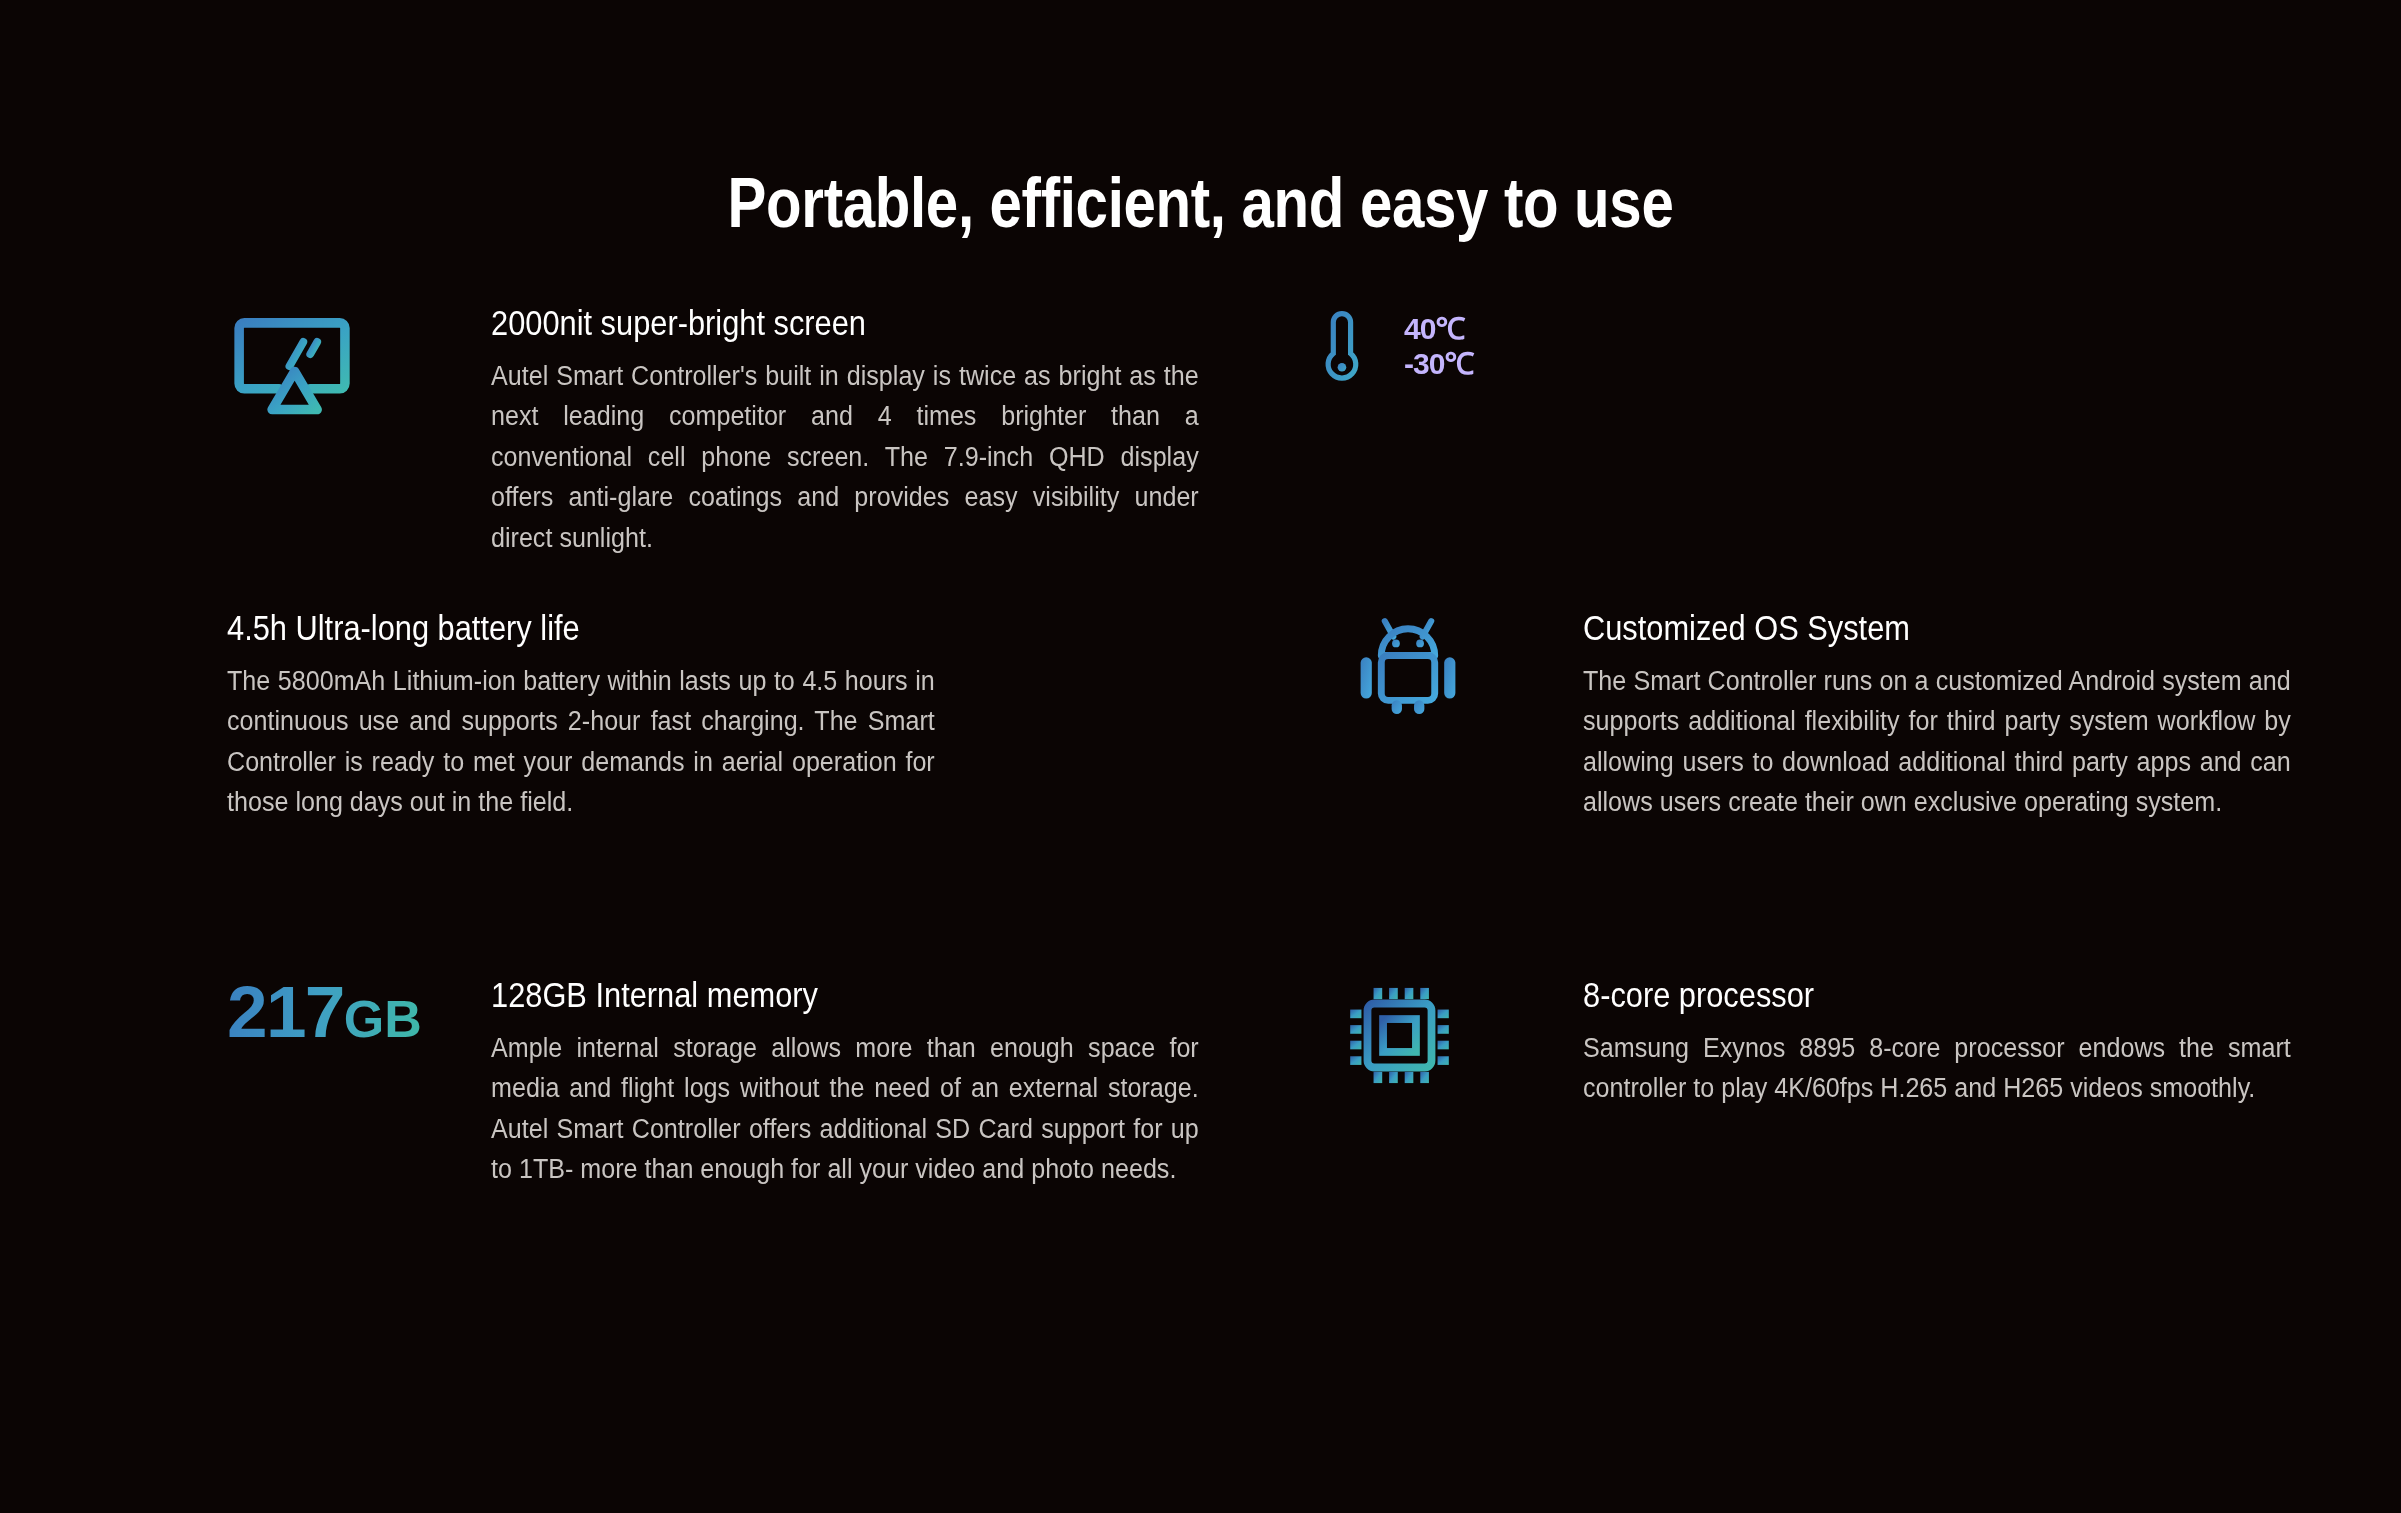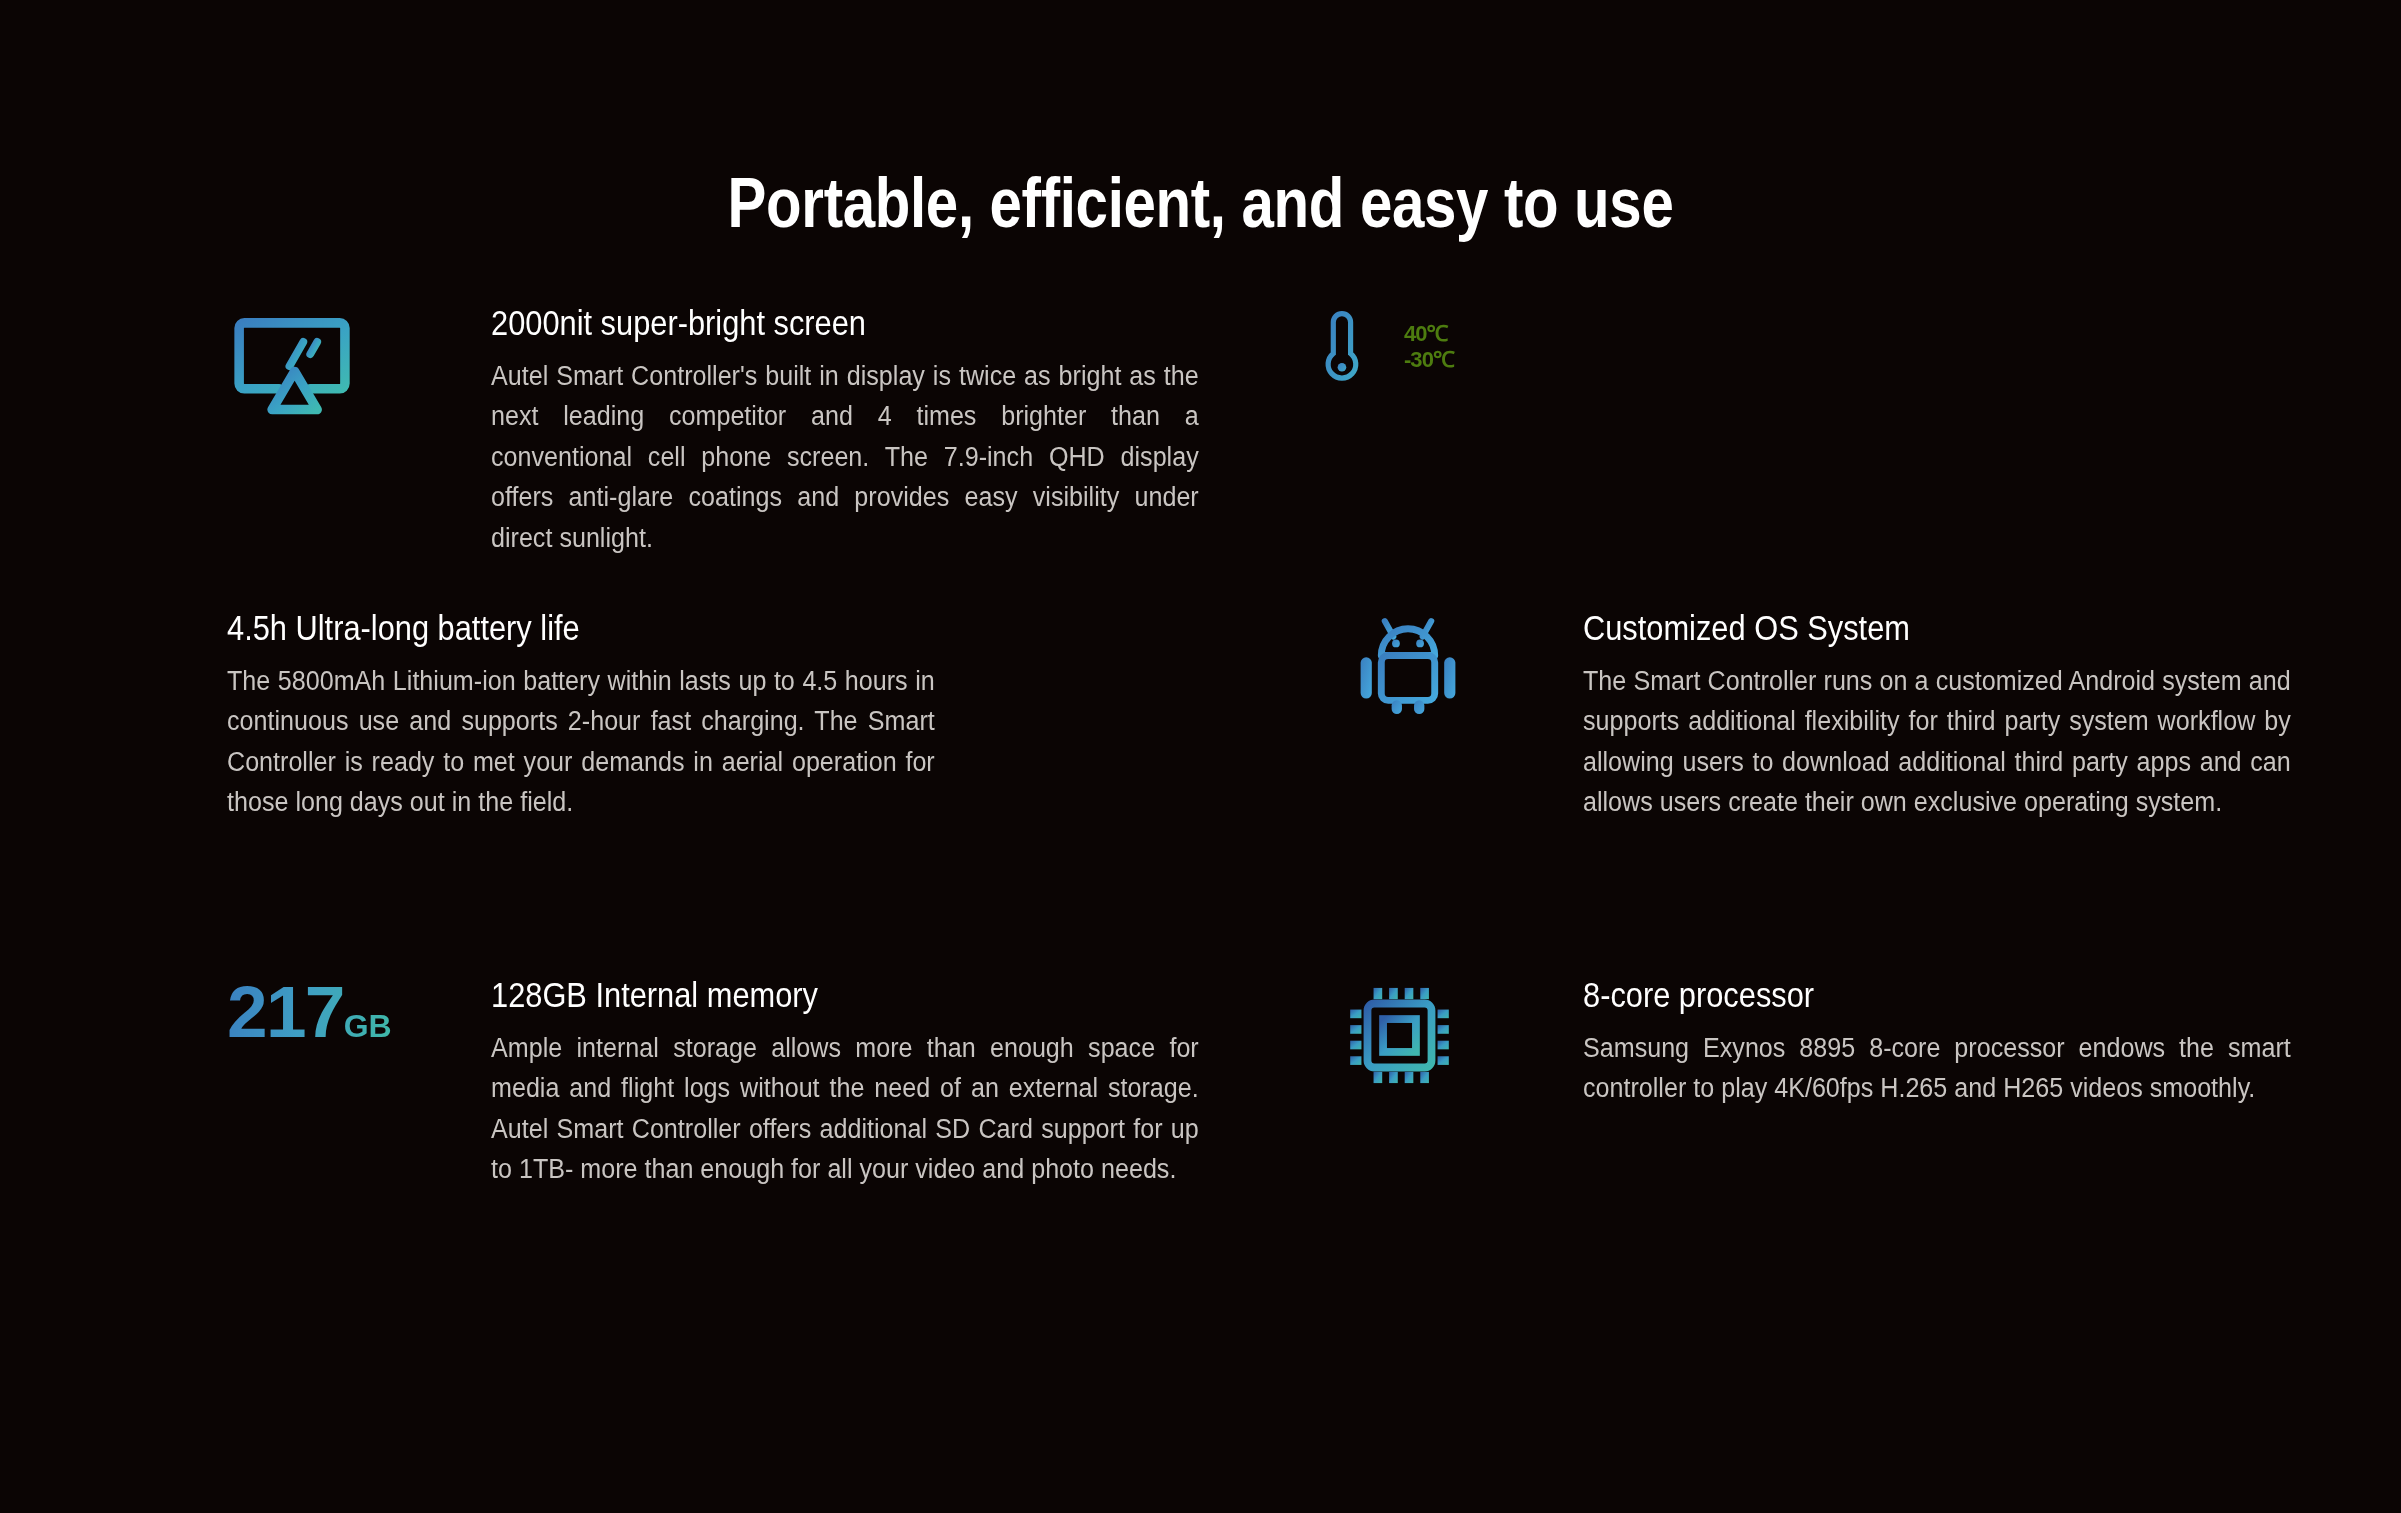--- a/index.html
+++ b/index.html
@@ -111,36 +111,36 @@
     line-height: 1;
     letter-spacing: -1.7px;
     background: linear-gradient(100deg, #3a7fc0 0%, #3f9ec4 45%, #3fb9a8 100%);
     -webkit-background-clip: text;
     background-clip: text;
     color: transparent;
     display: inline-block;
     margin-top: -5.2px;
   }
   .big-number .unit {
-    font-size: 32px;
+    font-size: 52px;
     letter-spacing: 0px;
   }
 
   .temp-icon-wrap {
     display: flex;
     align-items: center;
     gap: 5.2px;
     margin-top: -3.5px;
   }
   .temp-readouts {
     display: flex;
     flex-direction: column;
     justify-content: center;
-    color: #4d7c0f;
-    font-size: 22px;
+    color: #c4b5fd;
+    font-size: 30px;
     font-weight: bold;
     line-height: 1.15;
     letter-spacing: -0.9px;
   }
 </style>
 </head>
 <body>
 
 <div class="page">
 

